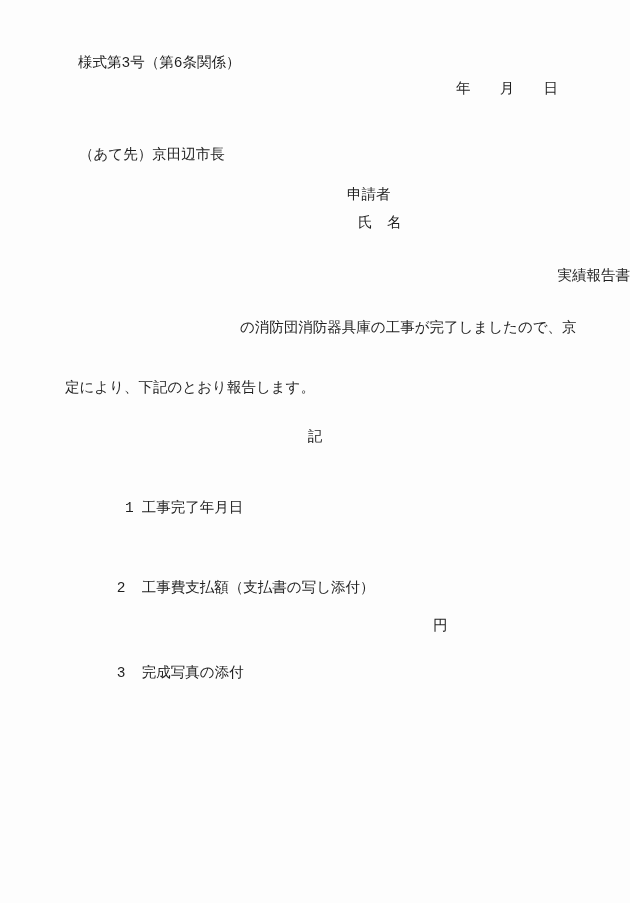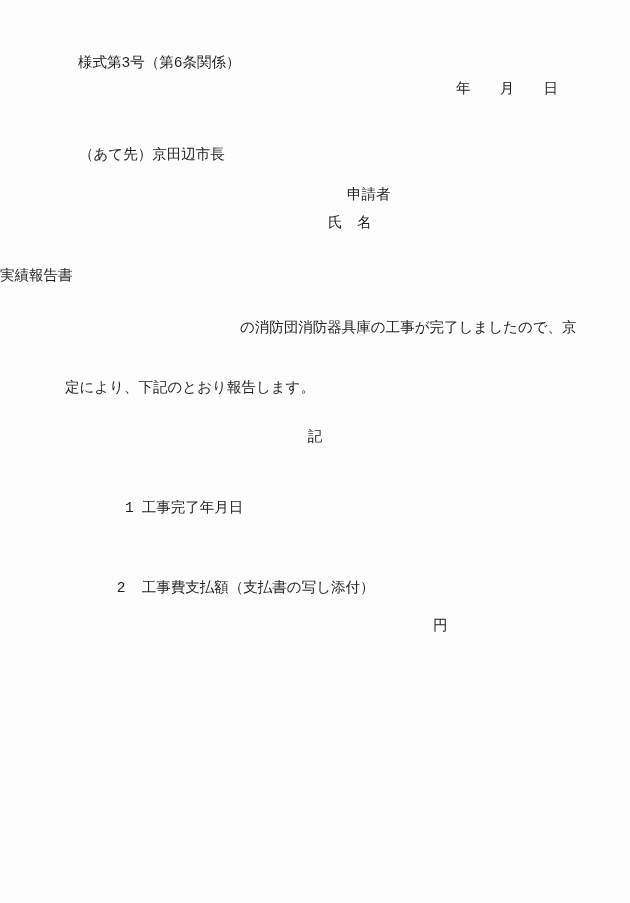--- a/index.html
+++ b/index.html
@@ -18,22 +18,22 @@
     font-size: 14.5px;
     line-height: 1.15;
     overflow: hidden;
   }
   .abs { position: absolute; white-space: pre; }
   .form-number   { top: 55px;  left: 78px; }
   .date-line     { top: 81px;  left: 456px; width: 102px;
                    display: flex; justify-content: space-between; }
   .addressee     { top: 135px; left: 79px; margin-top: 12px; }
   .applicant-lbl { top: 187px; left: 347px; }
-  .name-lbl      { top: 215px; left: 328px; }
-  .report-title  { top: 268px; left: 0; width: 100%; text-align: left; }
+  .name-lbl      { top: 215px; left: 358px; }
+  .report-title  { top: 268px; left: 0; width: 100%; text-align: right; }
   .blank-line    { top: 318px; left: 65px; width: 173px; height: 20px; }
   .body-line-1   { top: 320px; left: 240px; }
   .body-line-2   { top: 350px; left: 65px; width: 505px; letter-spacing: 0.2px; }
   .body-line-3   { top: 380px; left: 65px; }
   .section-mark  { top: 429px; left: 0; width: 100%; text-align: center; }
   .item-1        { top: 483px; left: 82px; text-align: center; }
   .item-2        { top: 563px; left: 82px; }
   .yen-unit      { top: 618px; left: 433px; }
   .item-3        { top: 648px; left: 82px; }
   .item-number   { display: inline-block; width: 25px; }
@@ -71,14 +71,17 @@
   <div class="abs item-1">
     <span class="item-number">1</span><span>工事完了年月日</span>
   </div>
 
   <div class="abs item-2">
     <span class="item-number">2</span><span>工事費支払額（支払書の写し添付）</span>
   </div>
 
   <div class="abs yen-unit">円</div>
 
+  <div class="abs item-3">
+    <span class="item-number">3</span><span>完成写真の添付</span>
+  </div>
 
 </div>
 
 </body></html>

